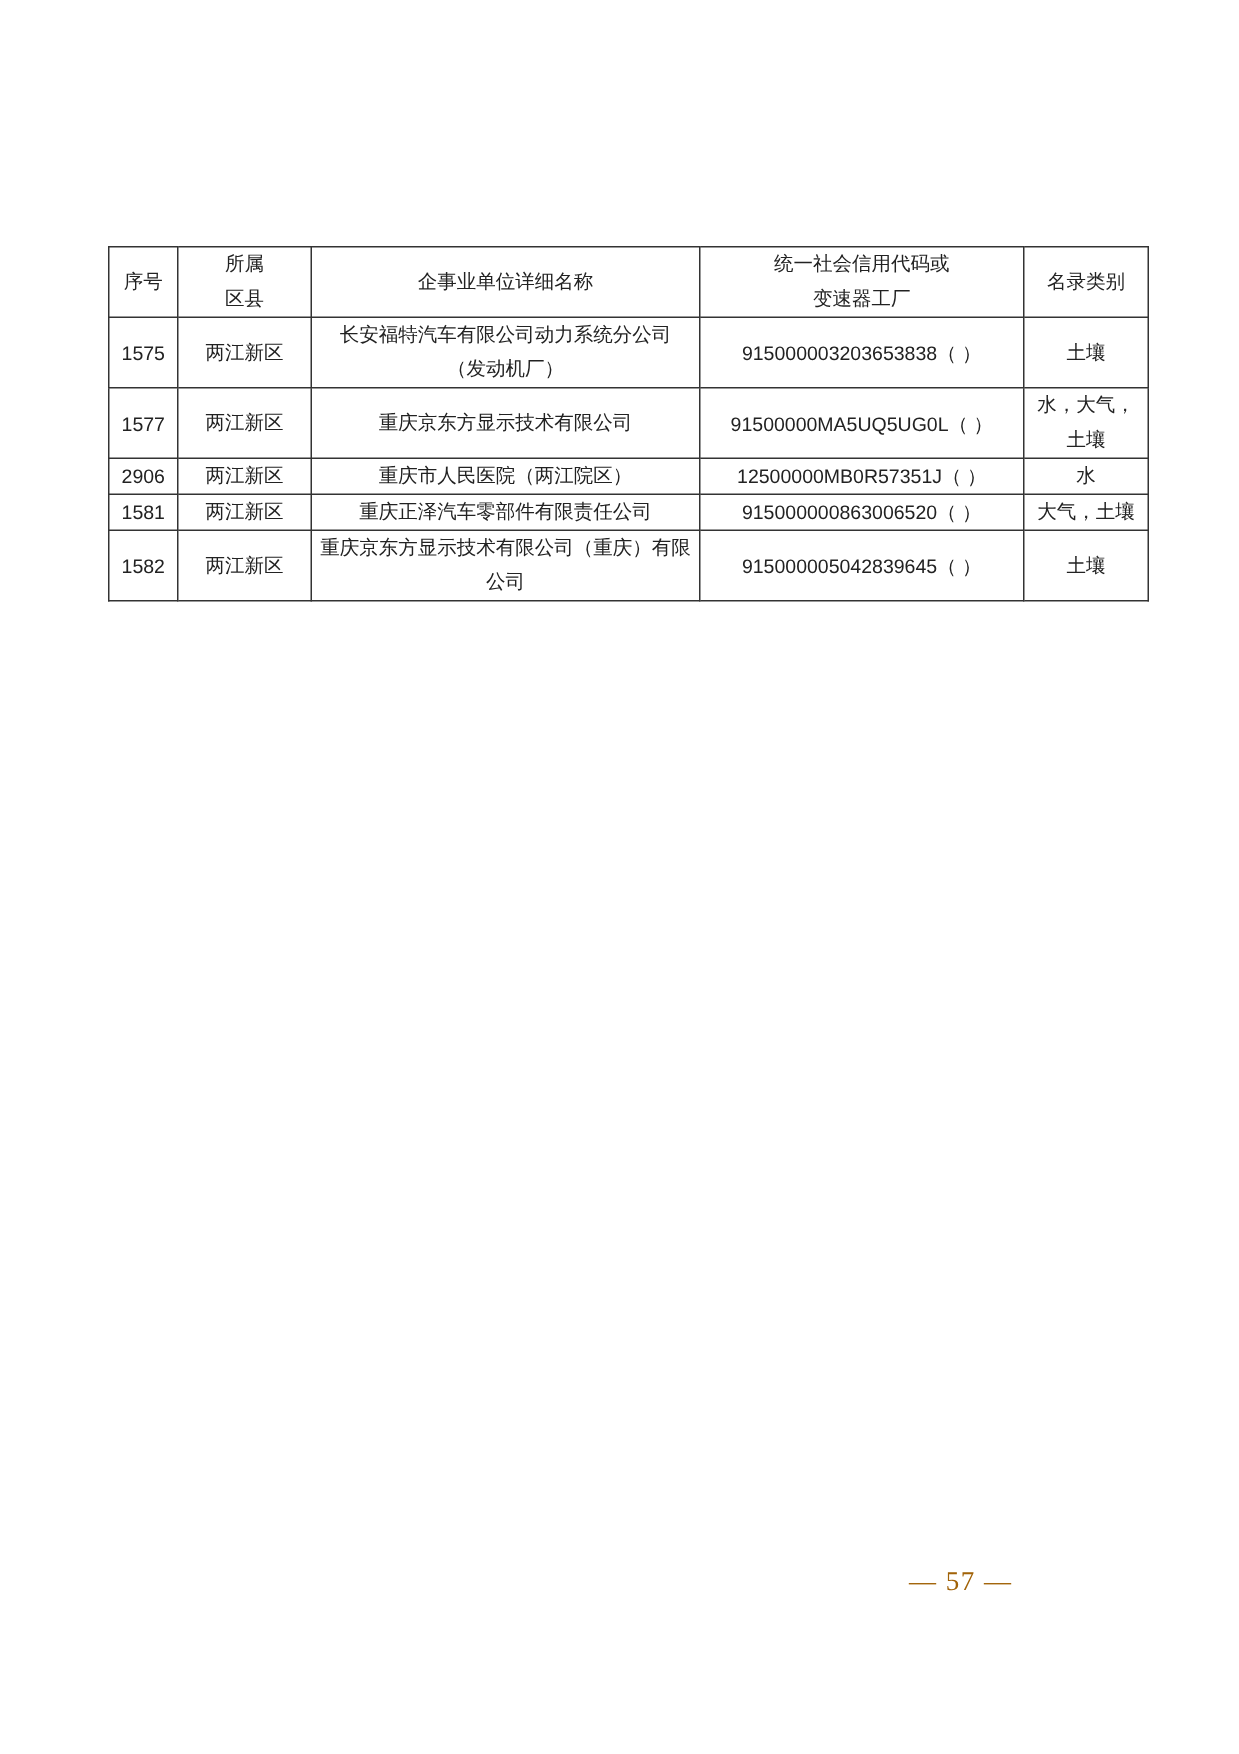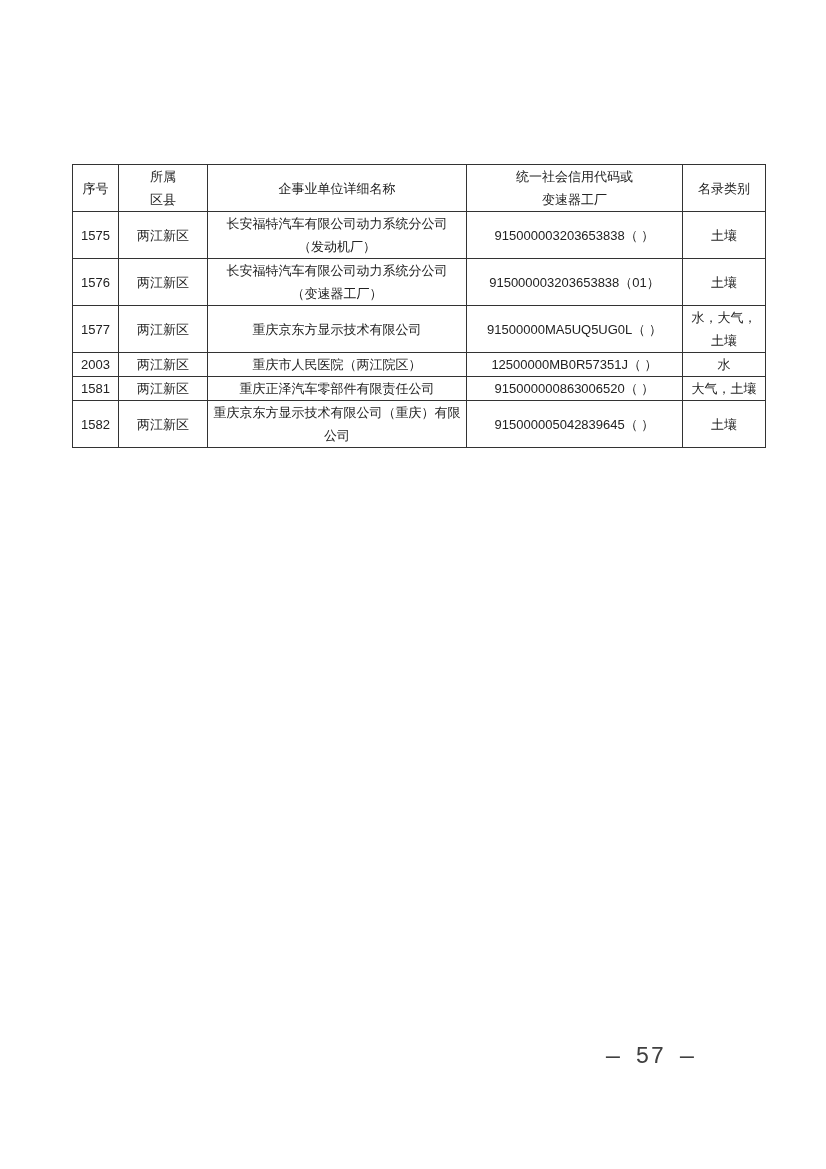--- a/index.html
+++ b/index.html
@@ -18,22 +18,22 @@
       font-weight: normal;
       padding: 0 2px;
       line-height: 23px;
     }
     table.doc-table th { line-height: 23px; height: 46px; }
     .num { font-family: Liberation Sans, sans-serif; font-size: 13px; }
     .r2 { height: 46px; }
     .r1 { height: 22px; }
     .page-number {
       position: absolute; left: 606px; top: 1044px;
-      font-family: Liberation Mono, monospace;
-      font-size: 23px; color: #404040; letter-spacing: 1px;
+      font-family: Liberation Serif, serif;
+      font-size: 18px; color: #a16207; letter-spacing: 1px;
     }
   </style>
 </head>
 <body>
 
 <table class="doc-table">
   <colgroup>
     <col style="width:46px">
     <col style="width:89px">
     <col style="width:259px">
@@ -62,45 +62,33 @@
       <td>
           <div>长安福特汽车有限公司动力系统分公司</div>
           <div>（发动机厂）</div>
         </td>
       <td class="num">915000003203653838（  ）</td>
       <td>
           <div>土壤</div>
         </td>
     </tr>
     <tr class="r2">
-      <td class="num">1576</td>
-      <td>两江新区</td>
-      <td>
-          <div>长安福特汽车有限公司动力系统分公司</div>
-          <div>（变速器工厂）</div>
-        </td>
-      <td class="num">915000003203653838（01）</td>
-      <td>
-          <div>土壤</div>
-        </td>
-    </tr>
-    <tr class="r2">
       <td class="num">1577</td>
       <td>两江新区</td>
       <td>
           <div>重庆京东方显示技术有限公司</div>
         </td>
       <td class="num">91500000MA5UQ5UG0L（  ）</td>
       <td>
           <div>水，大气，</div>
           <div>土壤</div>
         </td>
     </tr>
     <tr class="r1">
-      <td class="num">2003</td>
+      <td class="num">2906</td>
       <td>两江新区</td>
       <td>
           <div>重庆市人民医院（两江院区）</div>
         </td>
       <td class="num">12500000MB0R57351J（  ）</td>
       <td>
           <div>水</div>
         </td>
     </tr>
     <tr class="r1">

